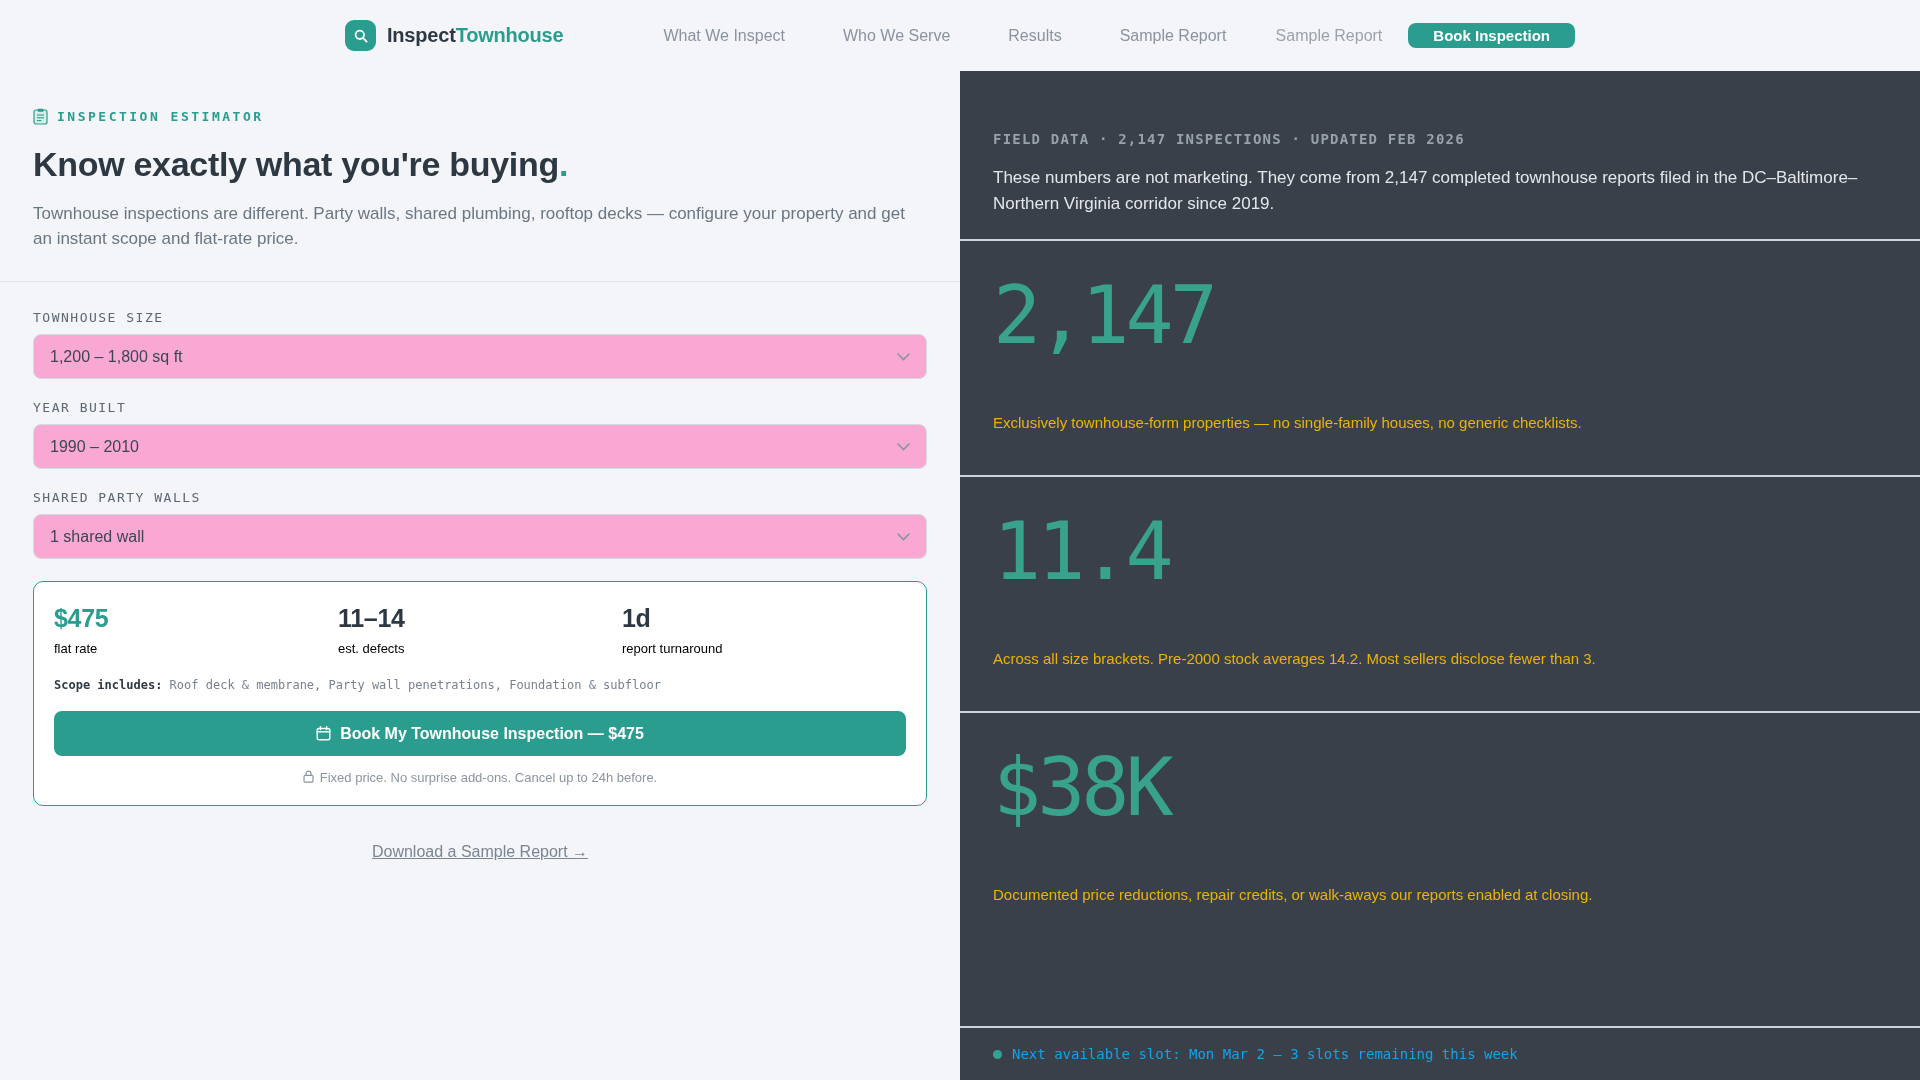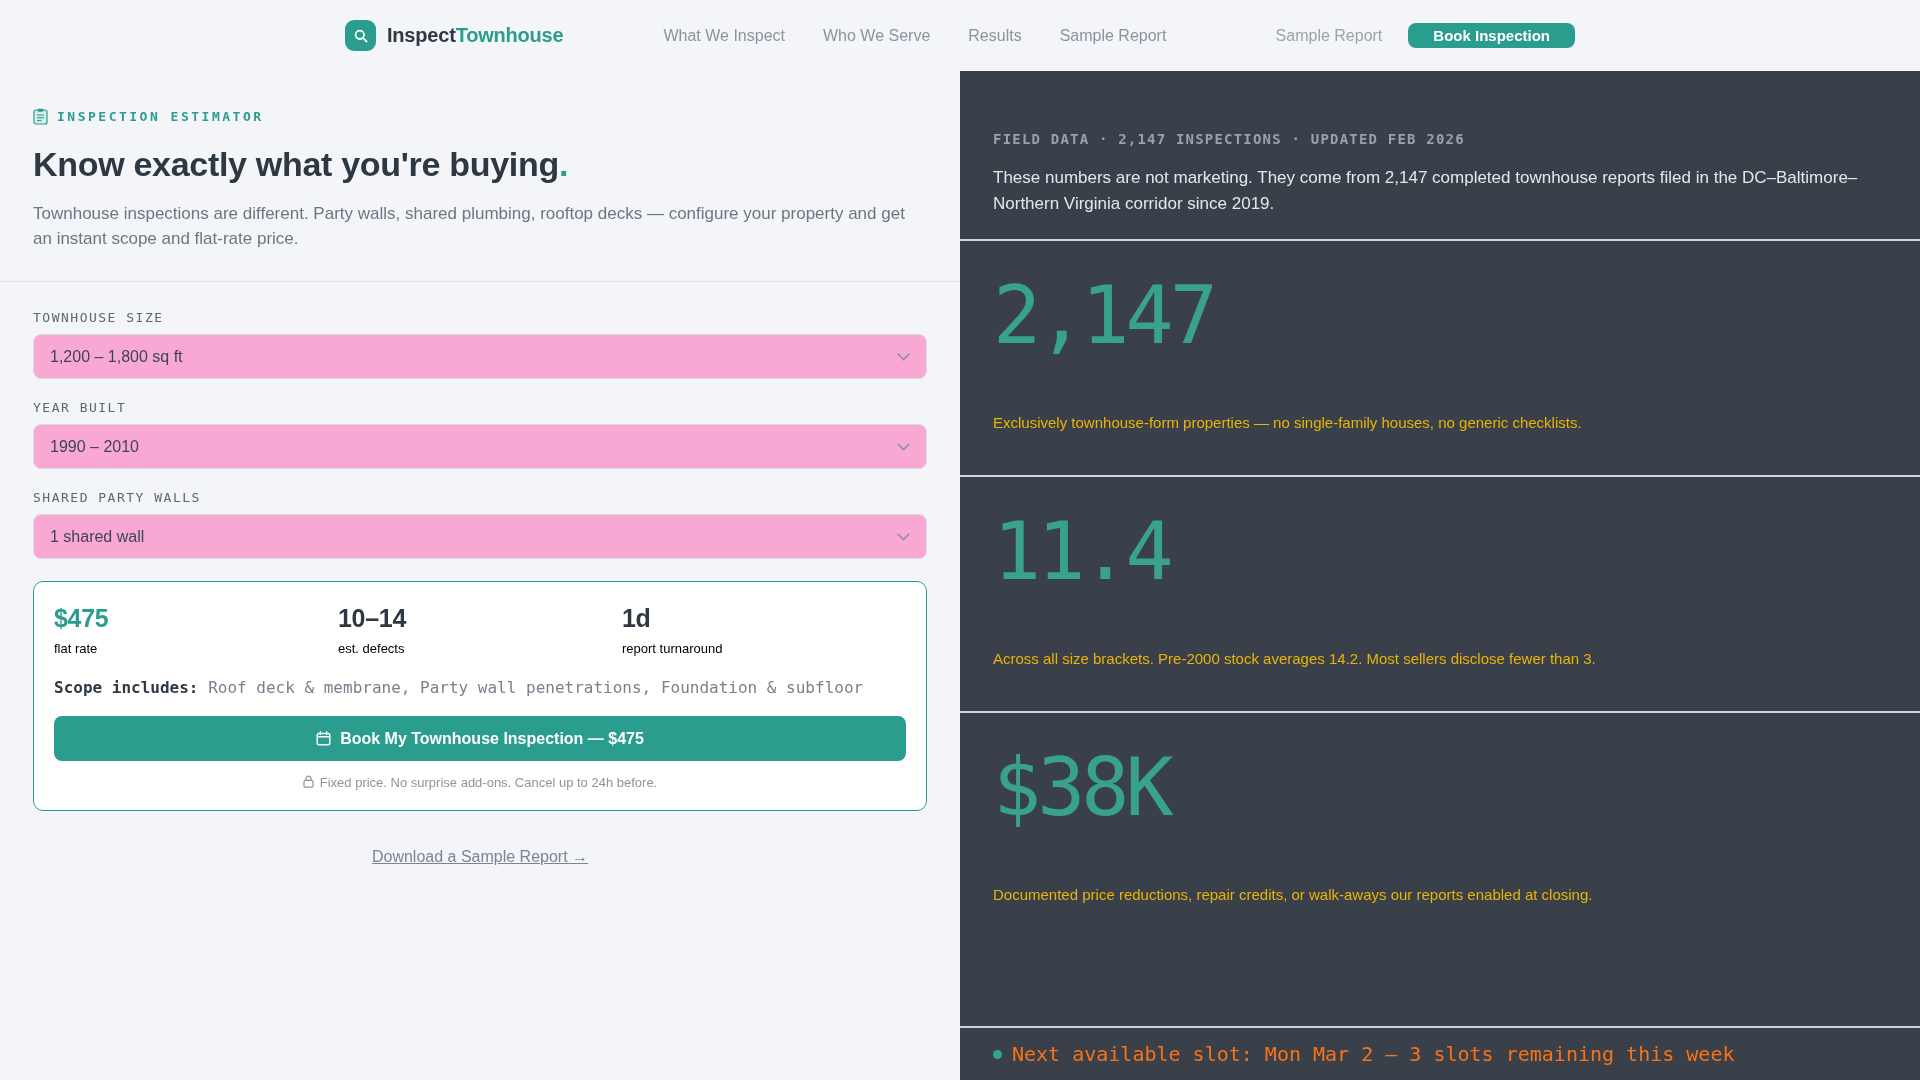--- a/index.html
+++ b/index.html
@@ -16,21 +16,21 @@
   .nav-inner {
     width: 1230px; margin: 0 auto; display: flex; align-items: center;
   }
   .brand { display: flex; align-items: center; gap: 11px; cursor: pointer; }
   .brand-icon {
     width: 31px; height: 31px; border-radius: 9px; background: #2a9d8f;
     display: flex; align-items: center; justify-content: center; flex: 0 0 auto;
   }
   .brand-text { font-size: 20px; font-weight: 700; letter-spacing: -0.2px; }
   .brand-text .accent { color: #2a9d8f; }
-  .nav-links { display: flex; gap: 38px; margin-left: 100px; }
+  .nav-links { display: flex; gap: 58px; margin-left: 100px; }
   .nav-link { font-size: 16px; color: #8a93a0; cursor: pointer; white-space: nowrap; }
   .nav-right { margin-left: auto; display: flex; align-items: center; gap: 26px; }
   .nav-secondary { font-size: 16px; color: #9aa3ab; cursor: pointer; }
   .nav-cta {
     background: #2a9d8f; color: #ffffff; font-weight: 700; font-size: 15px;
     border: none; border-radius: 8px; height: 25px; padding: 0 25px;
     font-family: "Liberation Sans", sans-serif; cursor: pointer;
   }
 
   
@@ -65,21 +65,21 @@
   
   .quote-card {
     width: 894px; margin-top: 22px; background: #ffffff;
     border: 1px solid #2a9d8f; border-radius: 10px; padding: 22px 20px 20px;
   }
   .quote-stats { display: flex; }
   .quote-stat { width: 285px; }
   .quote-value { font-size: 25px; font-weight: 700; color: #2e3843; letter-spacing: -0.3px; }
   .quote-value.accent { color: #2a9d8f; }
   .quote-label { font-size: 13px; color: #000000; margin-top: 8px; }
-  .scope-line { margin-top: 22px; font-size: 16px; }
+  .scope-line { margin-top: 22px; font-size: 12px; }
   .scope-label { font-weight: 700; color: #2f3944; }
   .scope-value { color: #78828e; }
   .book-btn {
     margin-top: 19px; width: 100%; height: 45px; border: none; border-radius: 8px;
     background: #2a9d8f; color: #ffffff; font-weight: 700; font-size: 16px;
     font-family: "Liberation Sans", sans-serif; cursor: pointer;
     display: flex; align-items: center; justify-content: center; gap: 9px;
   }
   .fine-print {
     margin-top: 14px; display: flex; align-items: flex-start; justify-content: center; gap: 6px;
@@ -107,21 +107,21 @@
   .big-number {
     font-size: 80px; font-weight: 400; color: #38a28d; letter-spacing: -4px;
     padding-top: 28px;
   }
   .stat-caption { font-size: 15px; color: #eab308; margin-top: 52px; }
   .rp-footer {
     border-top: 2px solid #ccd3db; height: 54px;
     display: flex; align-items: center; gap: 10px; padding: 0 33px;
   }
   .slot-dot { width: 9px; height: 9px; border-radius: 50%; background: #2fa493; flex: 0 0 auto; }
-  .rp-footer-text { font-size: 20px; color: #f97316; }
+  .rp-footer-text { font-size: 14px; color: #0ea5e9; }
 
   svg { display: block; }
 </style>
 </head>
 <body>
 
 <header class="navbar">
   <div class="nav-inner">
     <div class="brand">
       <span class="brand-icon">
@@ -205,21 +205,21 @@
         </div>
       </div>
 
       <div class="quote-card">
         <div class="quote-stats">
           <div class="quote-stat">
             <div class="quote-value accent">$475</div>
             <div class="quote-label">flat rate</div>
           </div>
           <div class="quote-stat">
-            <div class="quote-value">10–14</div>
+            <div class="quote-value">11–14</div>
             <div class="quote-label">est. defects</div>
           </div>
           <div class="quote-stat">
             <div class="quote-value">1d</div>
             <div class="quote-label">report turnaround</div>
           </div>
         </div>
 
         <div class="scope-line mono"><span class="scope-label">Scope includes:</span><span class="scope-value"> Roof deck &amp; membrane, Party wall penetrations, Foundation &amp; subfloor</span></div>
 

